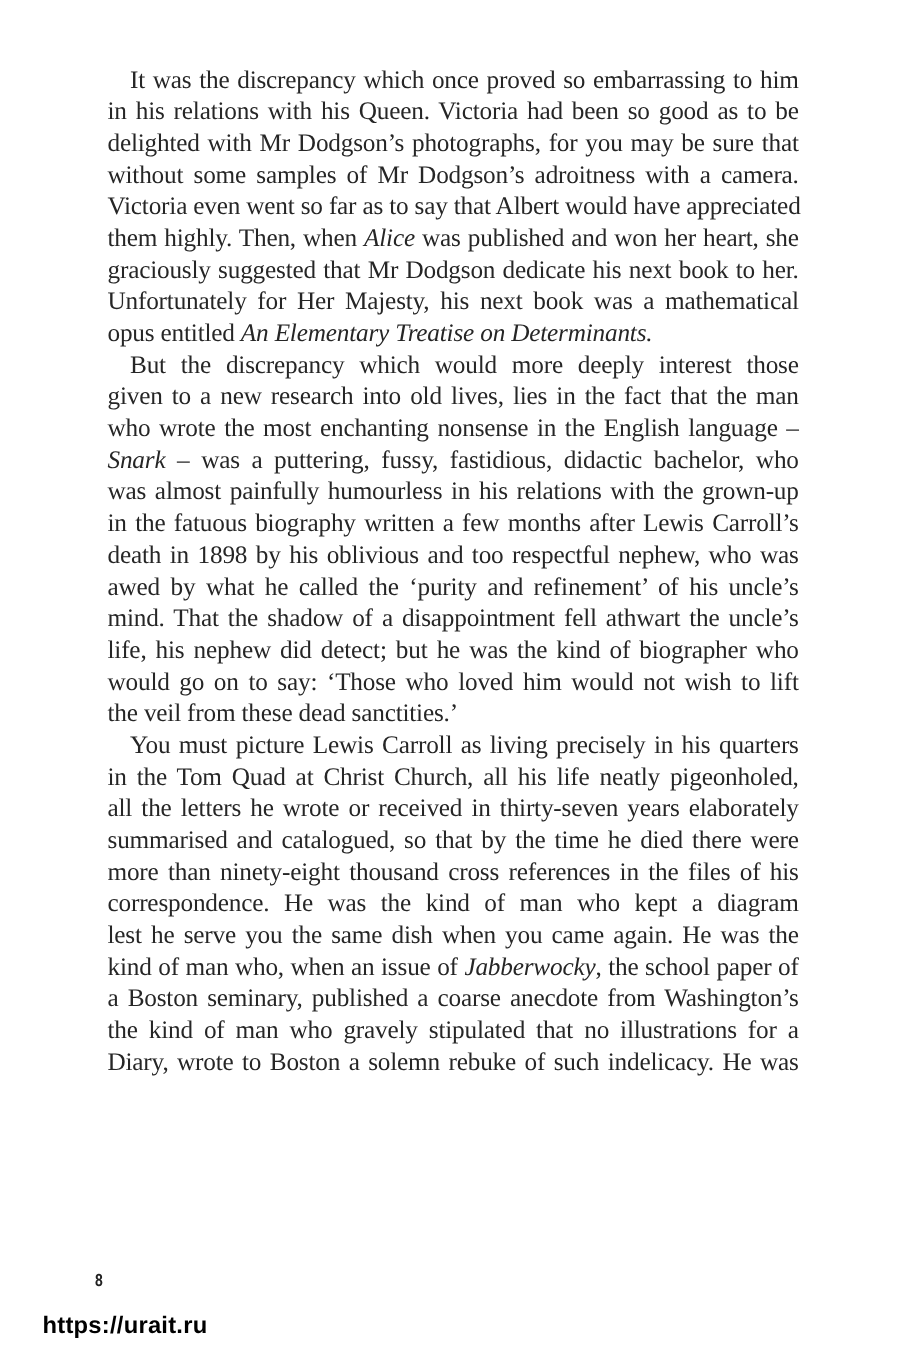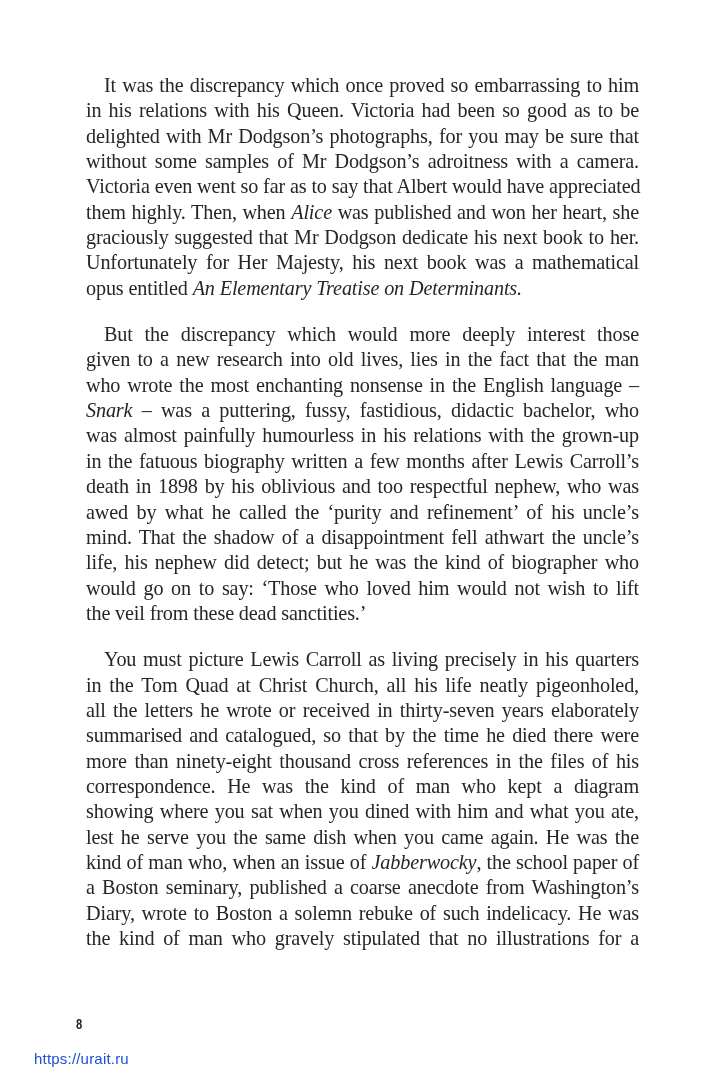--- a/index.html
+++ b/index.html
@@ -30,44 +30,43 @@
       text-align: justify;
       text-align-last: justify;
       white-space: nowrap;
       height: 25.35px;
     }
     .line.last {
       text-align-last: left;
     }
     .line.indent {
       padding-left: 18px;
-      margin-top: 21px;
     }
     .page-text i {
       font-style: italic;
     }
     .page-number {
       position: absolute;
       left: 76px;
       top: 1016px;
       font-family: "Liberation Sans", "DejaVu Sans", sans-serif;
       font-weight: bold;
       font-size: 14px;
       color: #222222;
       transform: scaleX(0.8);
       transform-origin: left;
     }
     .watermark {
       position: absolute;
       left: 34px;
       top: 1050px;
       font-family: "Liberation Sans", "DejaVu Sans", sans-serif;
-      font-weight: normal;
-      font-size: 15px;
-      color: #1d4ed8;
+      font-weight: bold;
+      font-size: 19px;
+      color: #000000;
       letter-spacing: 0.2px;
     }
   </style>
 </head>
 <body>
 
 <div class="page-text" id="page-body">
     <div>
       <span class="line indent"><span>It was the discrepancy which once proved so embarrassing to him</span></span>
       <span class="line"><span>in his relations with his Queen. Victoria had been so good as to be</span></span>
@@ -93,23 +92,22 @@
       <span class="line"><span>would go on to say: ‘Those who loved him would not wish to lift</span></span>
       <span class="line last"><span>the veil from these dead sanctities.’</span></span>
     </div>
     <div>
       <span class="line indent"><span>You must picture Lewis Carroll as living precisely in his quarters</span></span>
       <span class="line"><span>in the Tom Quad at Christ Church, all his life neatly pigeonholed,</span></span>
       <span class="line"><span>all the letters he wrote or received in thirty-seven years elaborately</span></span>
       <span class="line"><span>summarised and catalogued, so that by the time he died there were</span></span>
       <span class="line"><span>more than ninety-eight thousand cross references in the files of his</span></span>
       <span class="line"><span>correspondence. He was the kind of man who kept a diagram</span></span>
-      <span class="line"><span>showing where you sat when you dined with him and what you ate,</span></span>
       <span class="line"><span>lest he serve you the same dish when you came again. He was the</span></span>
       <span class="line"><span>kind of man who, when an issue of </span><i>Jabberwocky</i><span>, the school paper of</span></span>
       <span class="line"><span>a Boston seminary, published a coarse anecdote from Washington’s</span></span>
+      <span class="line"><span>the kind of man who gravely stipulated that no illustrations for a</span></span>
       <span class="line"><span>Diary, wrote to Boston a solemn rebuke of such indelicacy. He was</span></span>
-      <span class="line"><span>the kind of man who gravely stipulated that no illustrations for a</span></span>
     </div>
   </div>
 
 <div class="page-number">8</div>
 <div class="watermark">https://urait.ru</div>
 
 </body></html>

